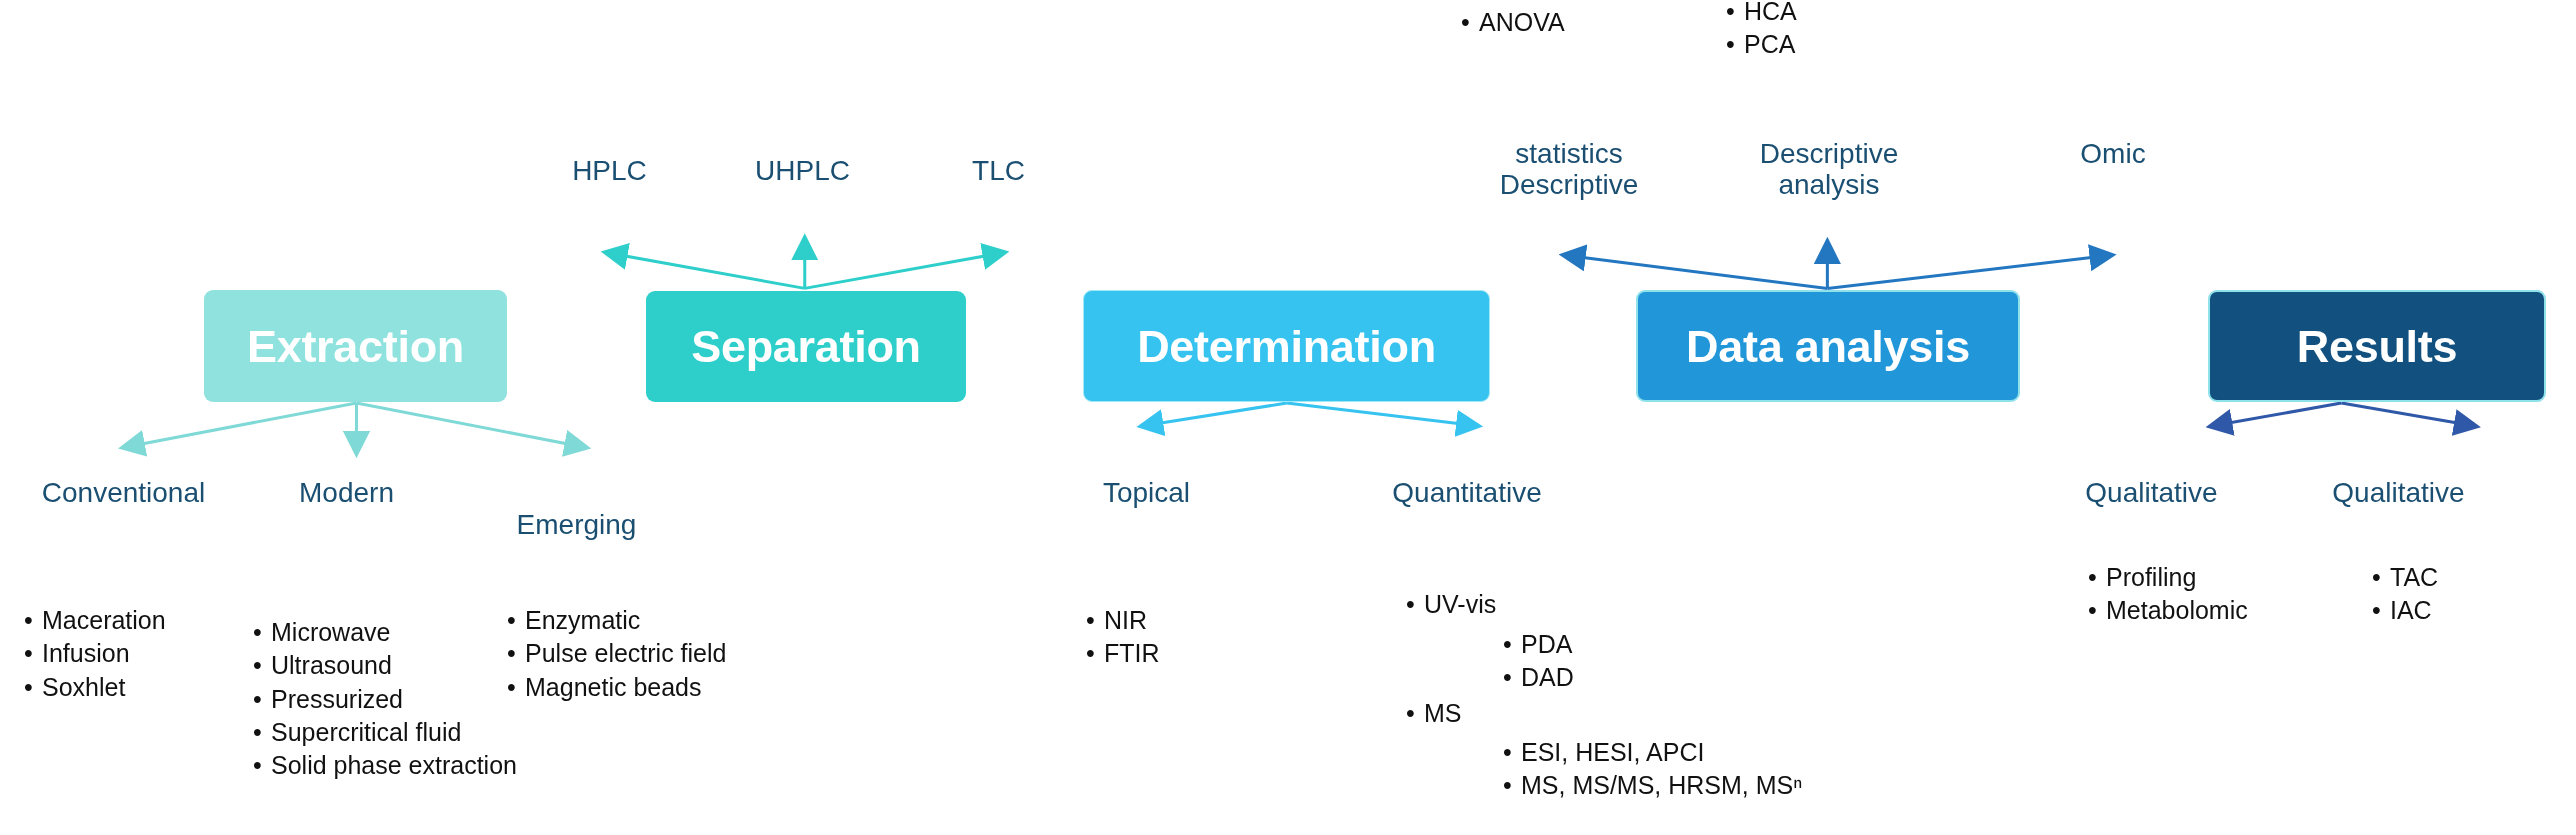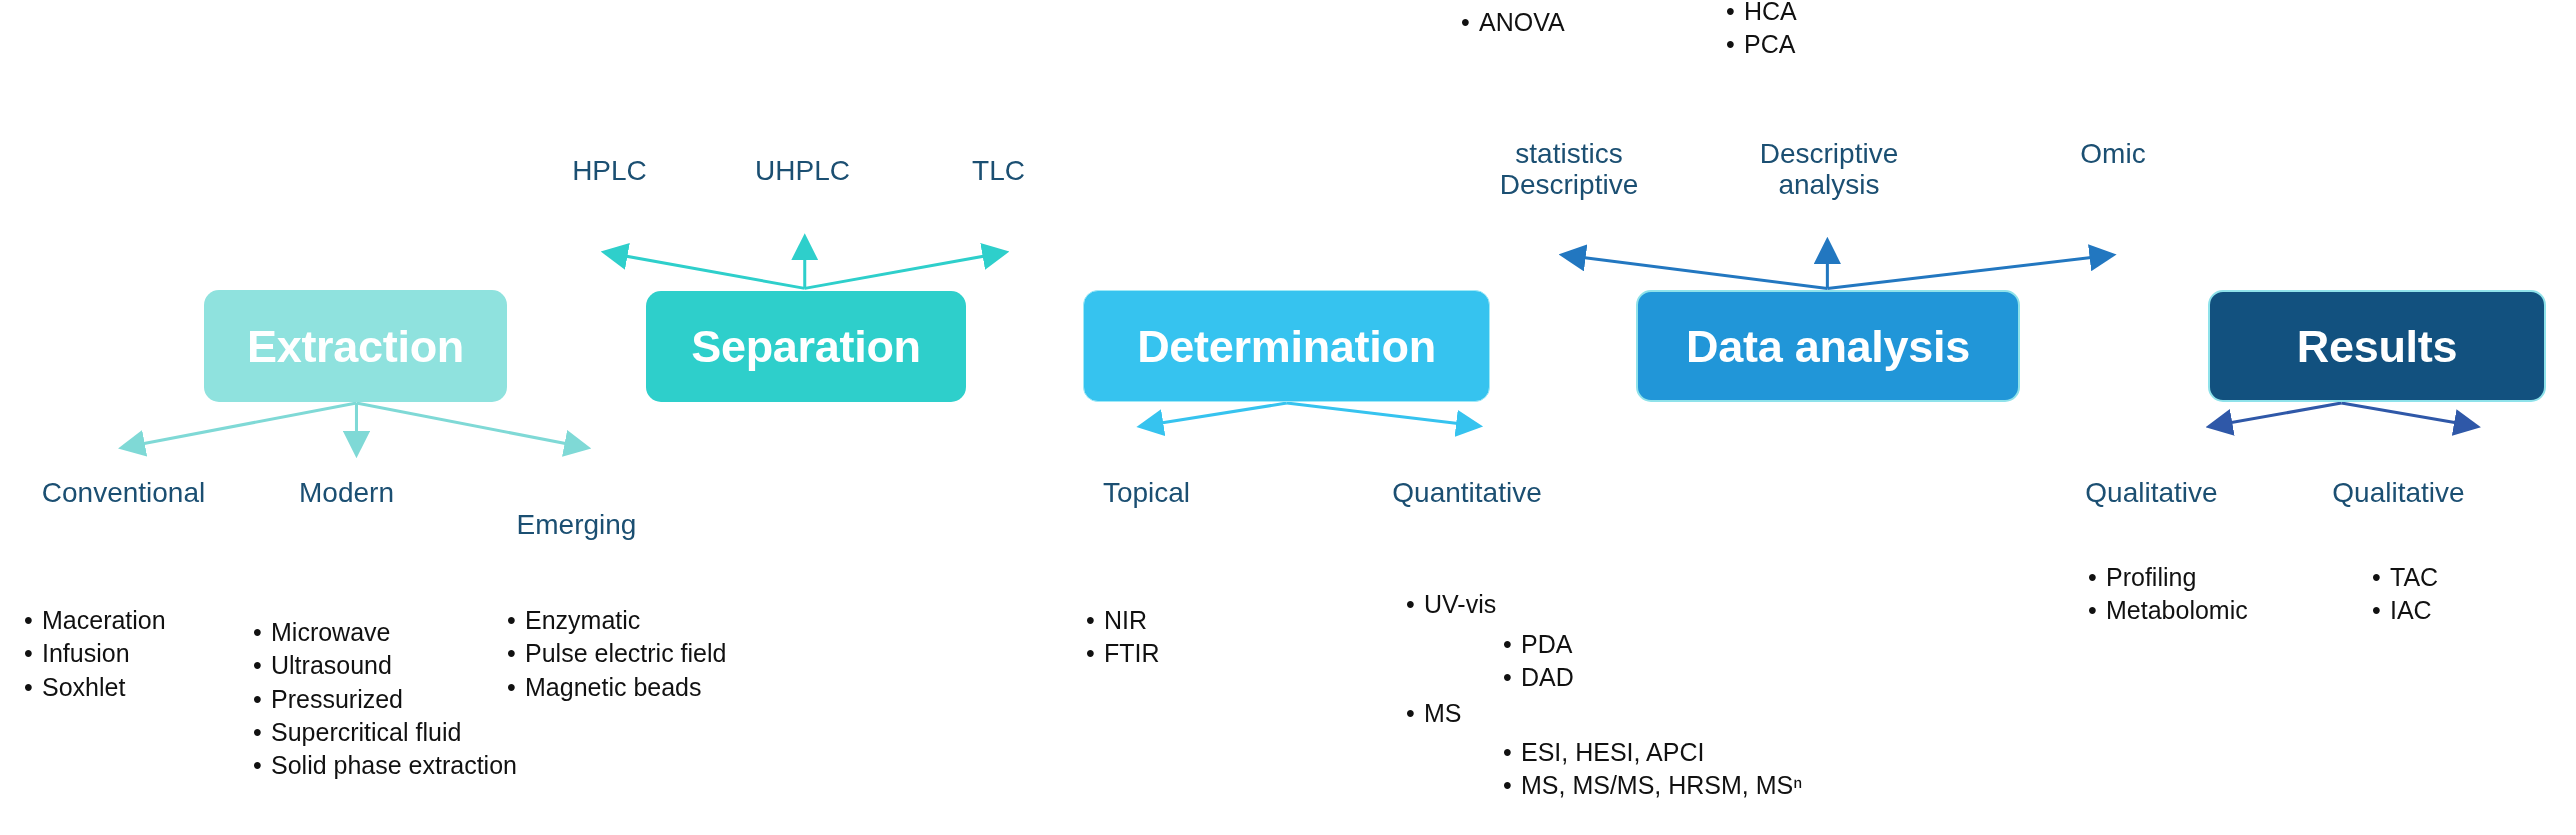--- a/index.html
+++ b/index.html
@@ -6,21 +6,21 @@
   body{
     width:2576px;height:835px;position:relative;overflow:hidden;
     font-family:"Liberation Sans","DejaVu Sans",sans-serif;
     -webkit-font-smoothing:antialiased;
   }
 
   
   .stage-box{
     position:absolute;
     display:flex;align-items:center;justify-content:center;
-    border-radius:15px;
+    border-radius:9px;
     color:#ffffff;
     font-weight:bold;
     font-size:45px;
     letter-spacing:-0.3px;
     line-height:1;
     white-space:nowrap;
     box-sizing:border-box;
   }
   .stage-extraction{background:#8fe2de;}
   .stage-separation{background:#2ecfcb;}

